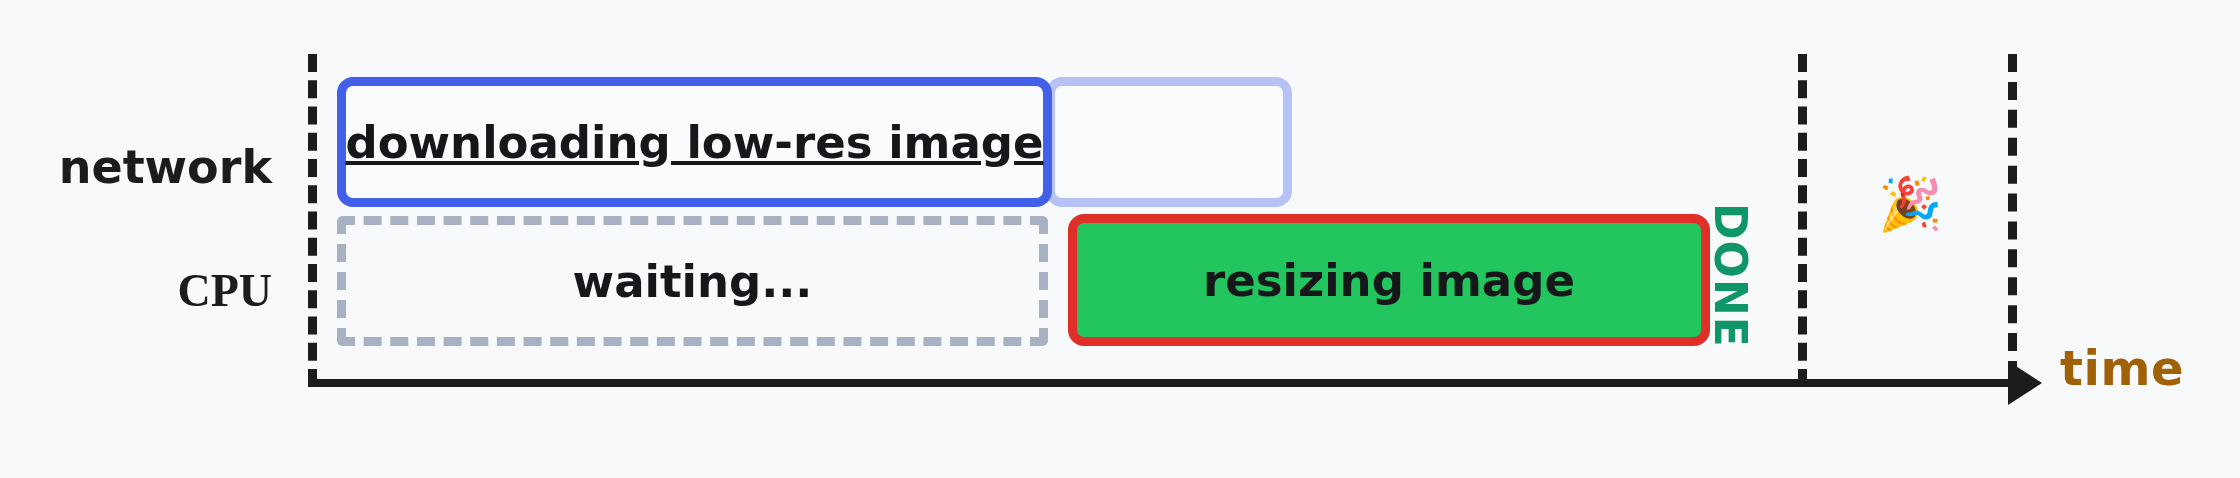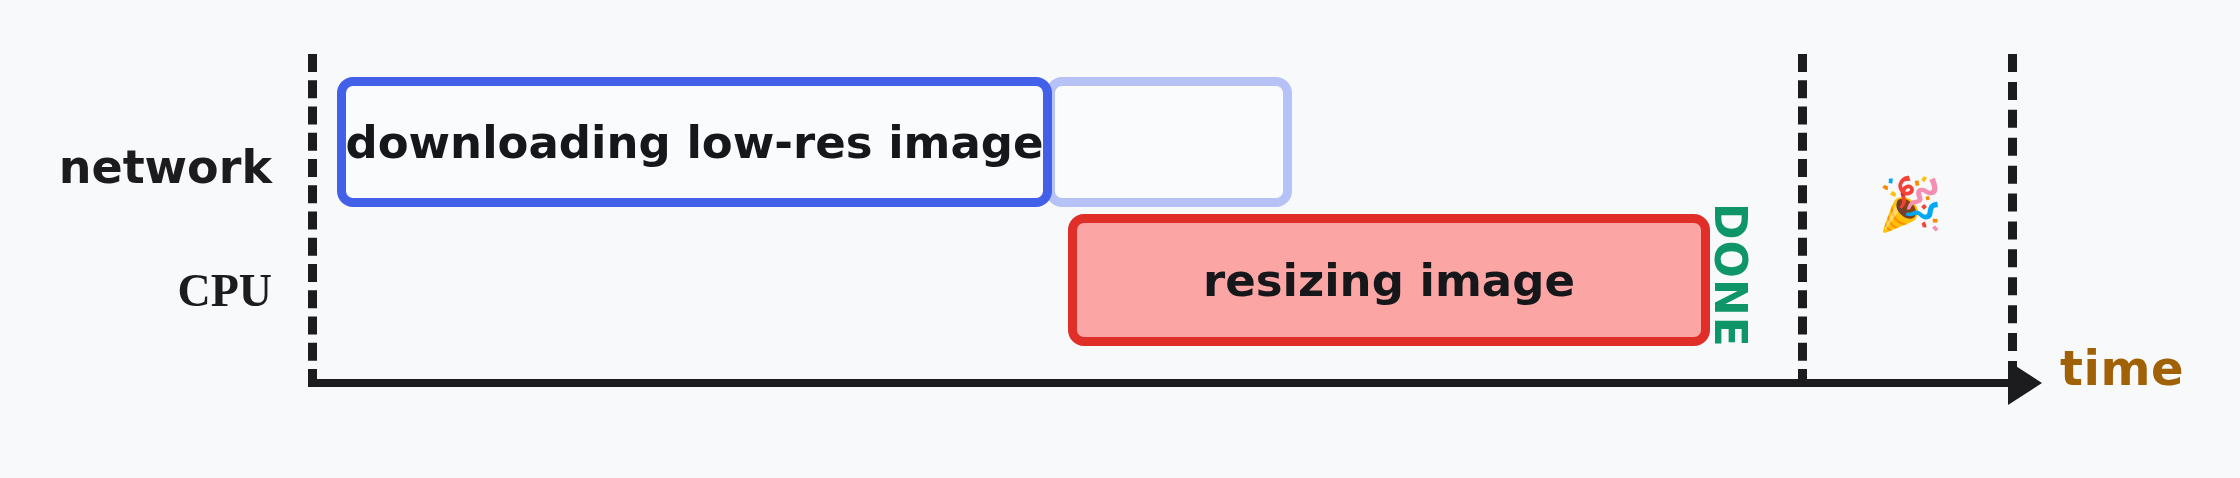--- a/index.html
+++ b/index.html
@@ -73,20 +73,21 @@
     white-space:nowrap;
   }
 
   .bar-download{
     left:337px; top:77px;
     width:715px; height:130px;
     border:9px solid #4360e8;
     border-radius:16px;
     background:#fafbfd;
     z-index:4;
+    text-decoration:underline;
   }
   .bar-download-ghost{
     left:1046px; top:77px;
     width:246px; height:130px;
     border:9px solid #b6c2f5;
     border-radius:16px;
     background:#fafbfd;
     z-index:3;
   }
   .bar-waiting{
@@ -95,21 +96,21 @@
     border:9px dashed #a8b1c2;
     border-radius:6px;
     background:transparent;
     z-index:2;
   }
   .bar-resize{
     left:1068px; top:214px;
     width:642px; height:132px;
     border:9px solid #e02e28;
     border-radius:16px;
-    background:#fca5a5;
+    background:#22c55e;
     z-index:4;
   }
 
   
   .done-marker{
     position:absolute;
     left:1700px; top:205px;
     width:60px; height:140px;
     display:flex;align-items:center;justify-content:center;
   }
@@ -143,20 +144,21 @@
   <div class="row-label cpu">CPU</div>
 
   <div class="vline v1"></div>
   <div class="vline v2"></div>
   <div class="vline v3"></div>
 
   <div class="bar bar-download-ghost"></div>
 
   <div class="bar bar-download">downloading low-res image</div>
 
+  <div class="bar bar-waiting">waiting...</div>
 
   <div class="bar bar-resize">resizing image</div>
 
   <div class="done-marker">
     <span>DONE</span>
   </div>
 
   <div class="celebrate">🎉</div>
 
   <div class="axis-line"></div>

